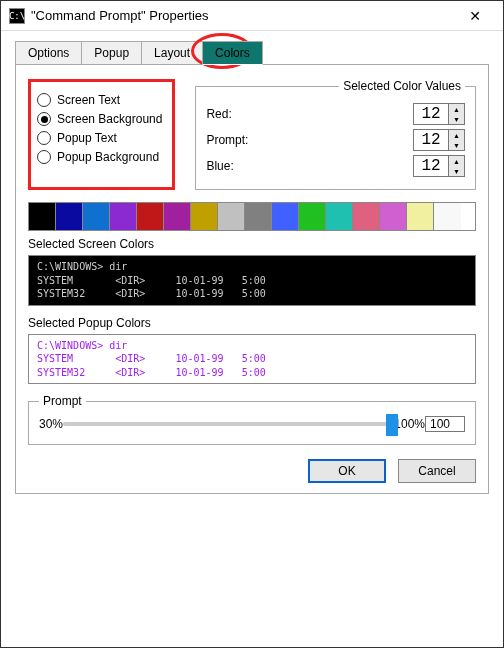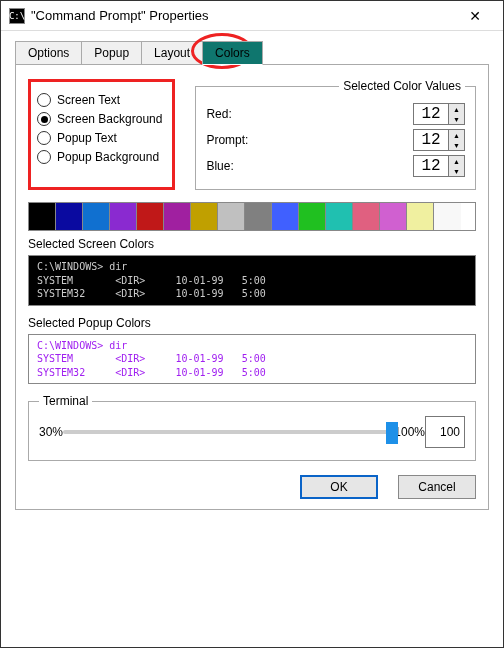--- a/index.html
+++ b/index.html
@@ -187,30 +187,30 @@
     position: relative;
     border-radius: 2px;
   }
   .slider-thumb {
     position: absolute;
     right: -4px; top: -8px;
     width: 12px; height: 22px;
     background: #1e90e8;
   }
   .op-input {
-    width: 40px; height: 32px;
+    width: 40px; height: 16px;
     border: 1px solid #777;
-    text-align: right;
+    text-align: left;
     padding: 0 4px;
     font-size: 12px;
   }
   .buttons {
     display: flex;
     justify-content: flex-end;
-    gap: 20px;
+    gap: 12px;
   }
   .btn {
     min-width: 78px;
     height: 24px;
     border: 1px solid #888;
     background: #e6e6e6;
     cursor: pointer;
     display: inline-flex;
     align-items: center;
     justify-content: center;
@@ -314,21 +314,21 @@
     <div class="preview screen-prev" id="screen-prev">C:\WINDOWS&gt; dir
 SYSTEM       &lt;DIR&gt;     10-01-99   5:00
 SYSTEM32     &lt;DIR&gt;     10-01-99   5:00</div>
 
     <div class="sect-label">Selected Popup Colors</div>
     <div class="preview popup-prev" id="popup-prev">C:\WINDOWS&gt; dir
 SYSTEM       &lt;DIR&gt;     10-01-99   5:00
 SYSTEM32     &lt;DIR&gt;     10-01-99   5:00</div>
 
     <fieldset class="opacity">
-      <legend>Terminal</legend>
+      <legend>Prompt</legend>
       <div class="opacity-row">
         <span>30%</span>
         <div class="slider-track">
           <div class="slider-thumb"></div>
         </div>
         <span>100%</span>
         <input class="op-input" value="100" style="">
       </div>
     </fieldset>
 

